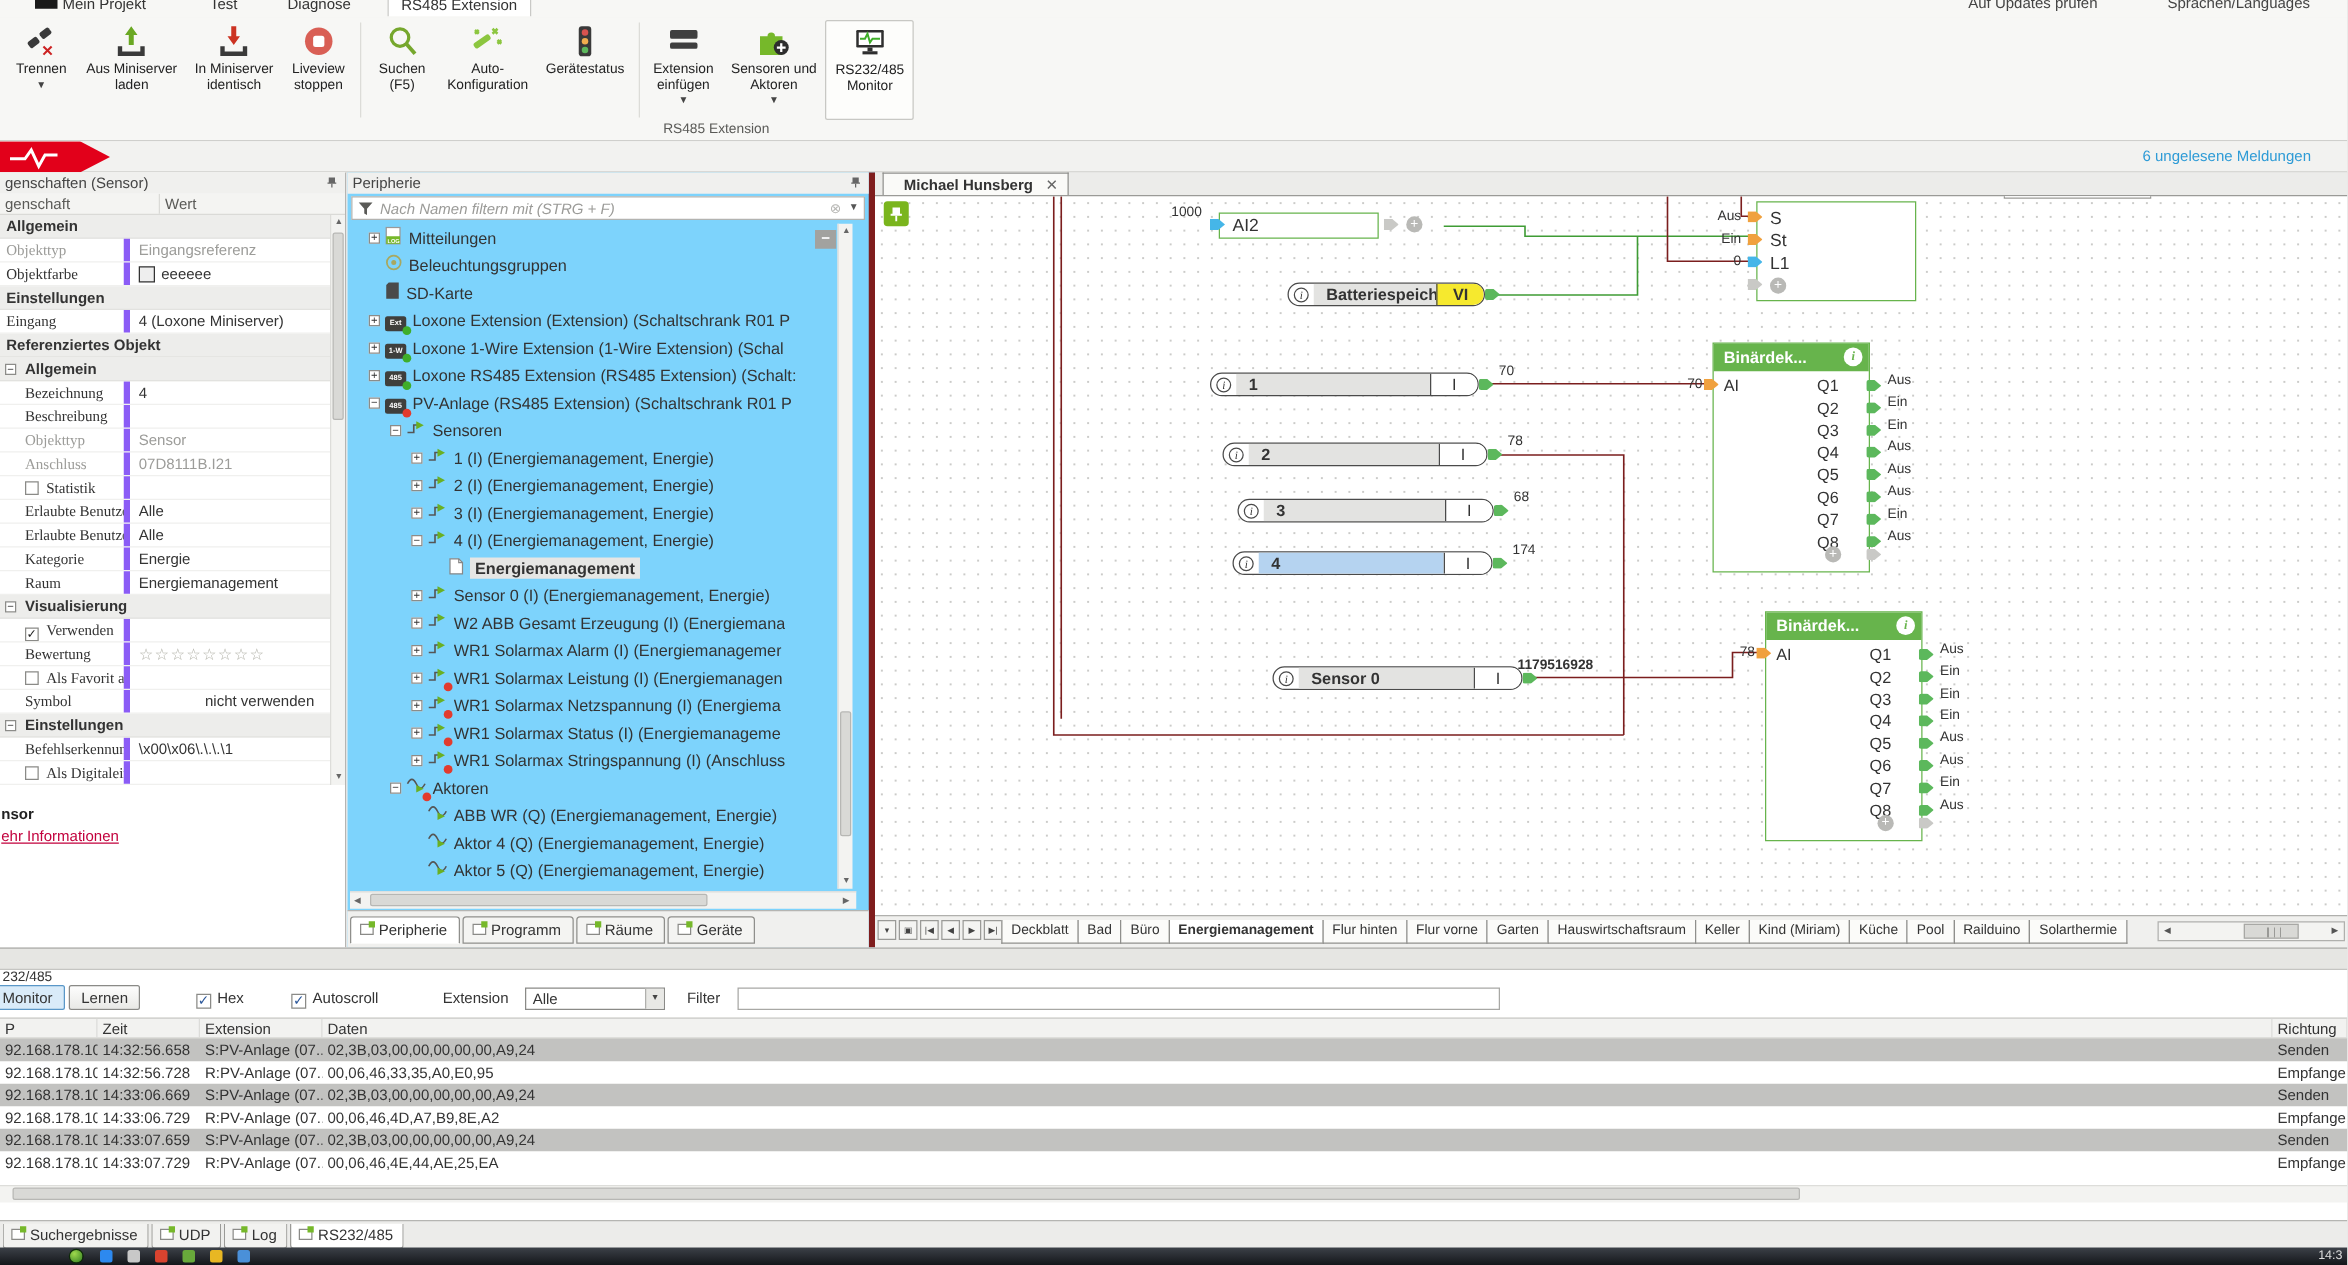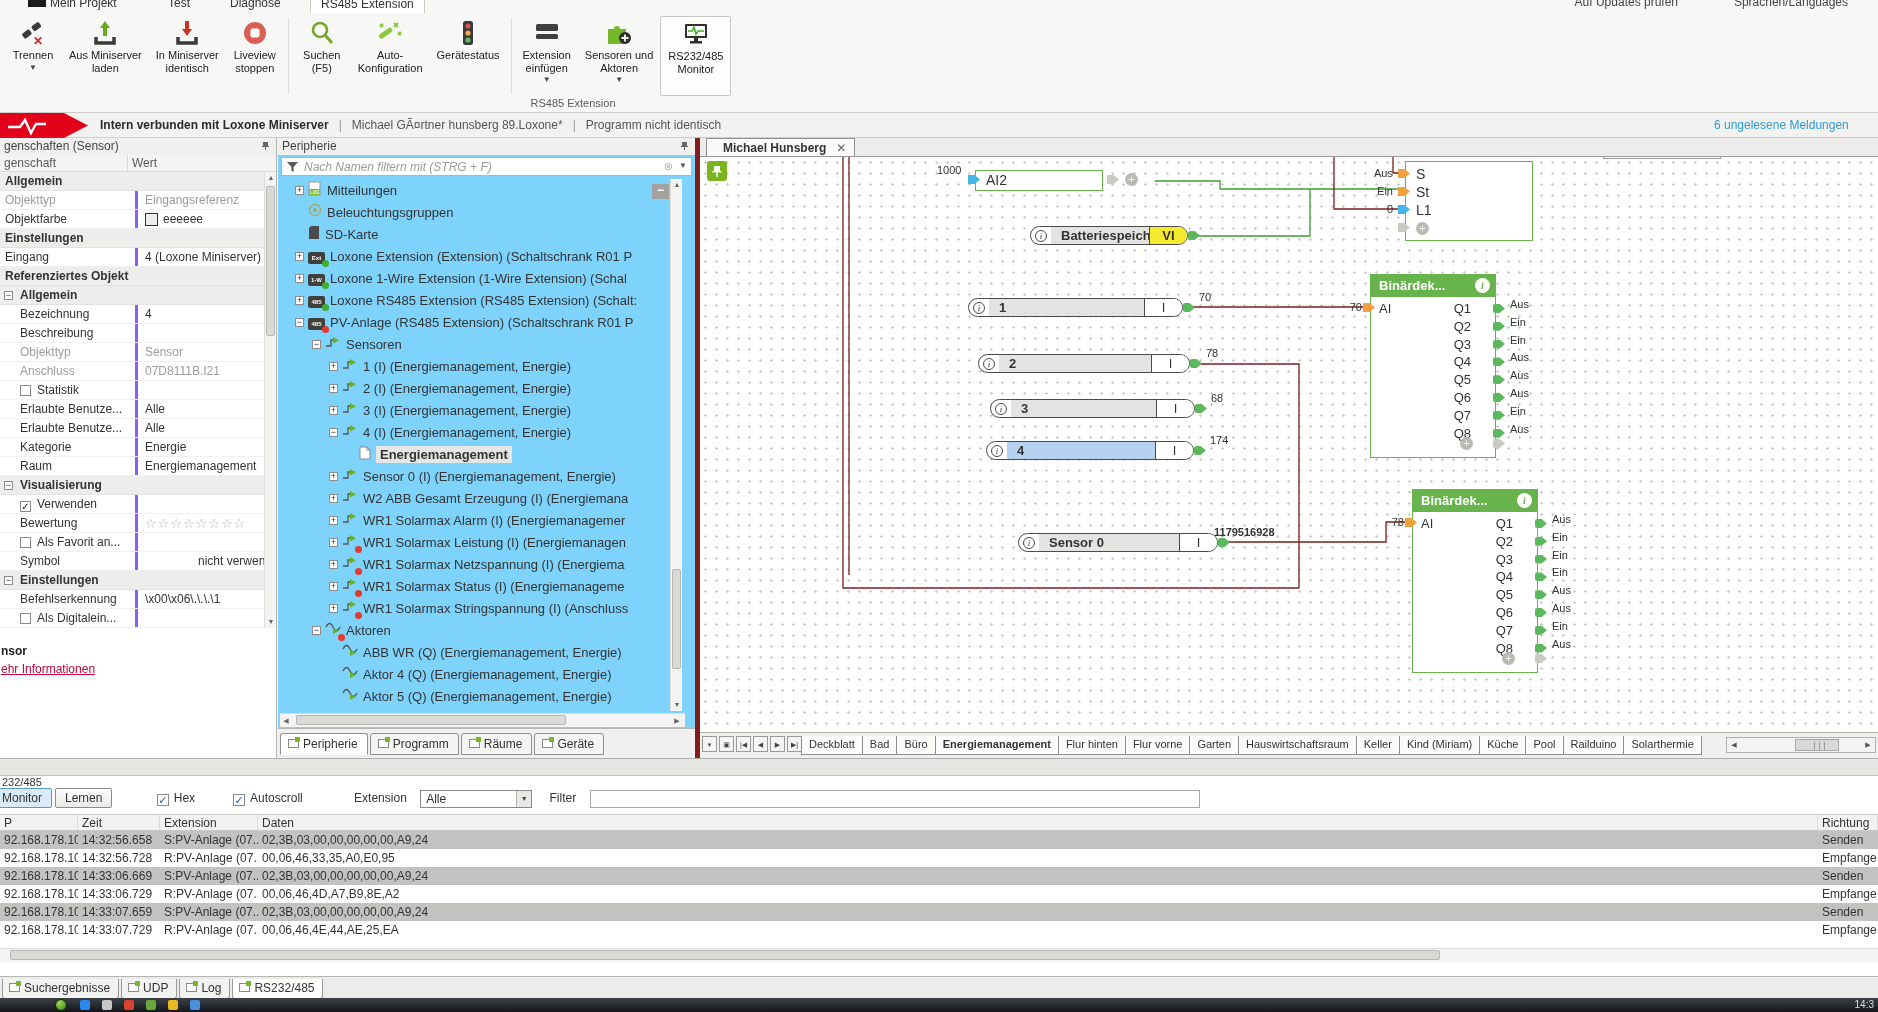--- a/index.html
+++ b/index.html
@@ -41,21 +41,21 @@
   .sarrow { position:absolute; left:0; width:12px; height:12px; font-size:7px; color:#666; text-align:center; line-height:12px; }
   .hscroll { position:absolute; height:14px; background:#f3f3f1; border-top:1px solid #ddddda; }
   .hthumb { position:absolute; top:1px; height:10px; background:#d9d9d6; border:1px solid #b7b7b4; border-radius:2px; }
 
   
   #props { position:absolute; left:0; top:138px; width:277px; height:620px; background:#fff; border-right:1px solid #b5b5b2; }
   #props-header { display:flex; height:17px; background:#f4f4f2; border-bottom:1px solid #dadad7; color:#5a5a57; }
   #props-header div { line-height:17px; padding-left:4px; }
   #props-rows { position:relative; }
   .prow { display:flex; height:19px; border-bottom:1px solid #f0f0ee; }
-  .plabel { width:138px; padding-left:5px; line-height:19px; border-right:3px solid #8b5cf6; white-space:nowrap; overflow:hidden; }
+  .plabel { width:104px; padding-left:5px; line-height:19px; border-right:5px solid #8b5cf6; white-space:nowrap; overflow:hidden;font-family:Liberation Serif, serif; }
   .pvalue { flex:1; padding-left:7px; line-height:19px; white-space:nowrap; overflow:hidden; }
   .prow.gray .plabel, .prow.gray .pvalue { color:#9c9c99; }
   .psection { height:19px; line-height:19px; background:#ededeb; font-weight:bold; padding-left:5px; border-bottom:1px solid #e2e2df; }
   .psub { height:19px; line-height:19px; background:#ededeb; font-weight:bold; padding-left:20px; border-bottom:1px solid #e2e2df; position:relative; }
   .expander { display:inline-block; width:9px; height:9px; border:1px solid #8c8c89; background:#fff; font-size:9px; line-height:7px; text-align:center; color:#333; font-weight:normal; }
   .psub .expander { position:absolute; left:4px; top:5px; }
   .indent1 .plabel { padding-left:20px; }
   .swatch { display:inline-block; width:13px; height:13px; border:1px solid #333; vertical-align:-3px; margin-right:5px; }
   .stars { color:#b3b3aa; font-size:13px; letter-spacing:1px; }
   .pcheck { display:inline-block; width:11px; height:11px; border:1px solid #8a8a87; background:#fff; vertical-align:-2px; margin-right:6px; font-size:10px; line-height:10px; text-align:center; color:#222; }
@@ -292,23 +292,20 @@
       </div>
     <div id="ribbon-group-label">RS485 Extension</div>
   </div>
 
   <div id="statusbar">
     <div id="logo">
       <svg width="88" height="25">
           <polyline points="8,14 20,14 25,7 31,20 36,11 46,11" stroke="#ffffff" stroke-width="2.4" fill="none"></polyline>
         </svg>
     </div>
-    <div id="status-texts">
-      <span class="st-strong">Intern verbunden mit Loxone Miniserver</span><span class="sep">|</span><span class="st-normal">Michael GÃ¤rtner hunsberg 89.Loxone*</span><span class="sep">|</span><span class="st-normal">Programm nicht identisch</span>
-    </div>
     <span id="messages-link">6 ungelesene Meldungen</span>
   </div>
 
   <div id="props">
     <div class="panel-title">
       <span>genschaften (Sensor)</span>
       <span class="pin-ico"><svg width="9" height="10">
             <path d="M2 1 h5 v4 h1 v1 H1 v-1 h1 z" fill="#666"></path>
             <line x1="4.5" y1="6" x2="4.5" y2="9" stroke="#666"></line>
           </svg></span>

